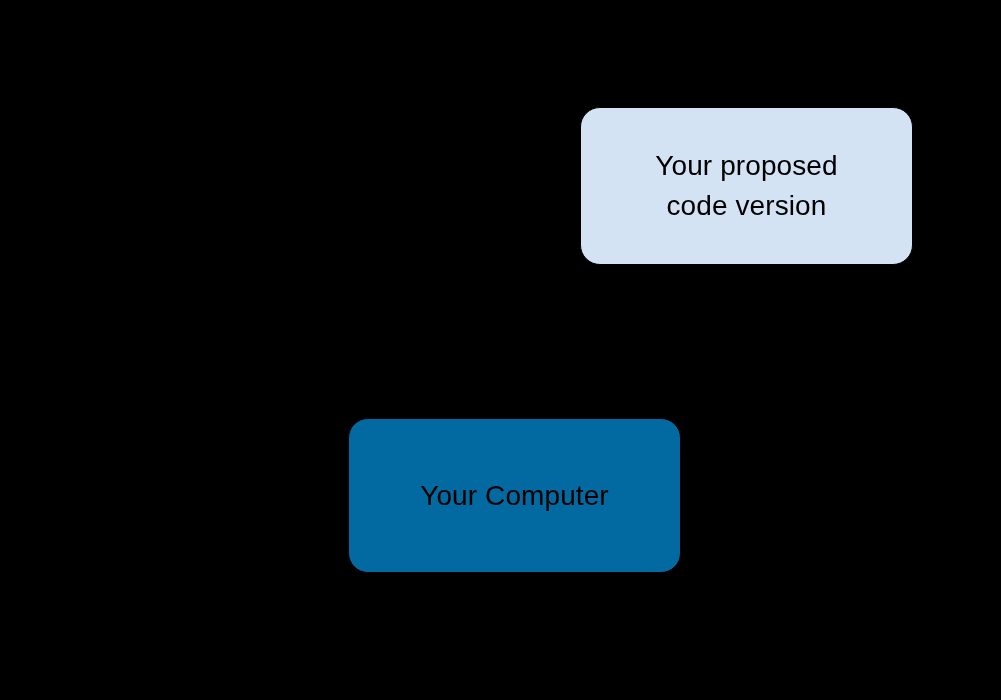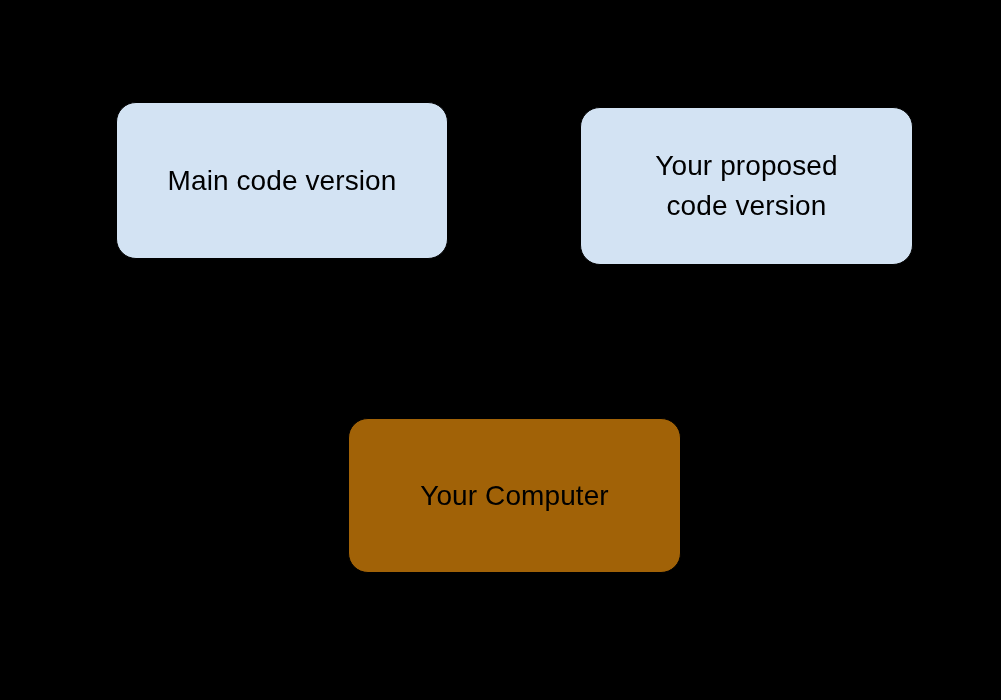--- a/index.html
+++ b/index.html
@@ -74,26 +74,23 @@
 
   <svg id="edge-layer" viewBox="0 0 1001 700">
     <defs>
       <marker id="arrowhead" markerWidth="10" markerHeight="8" refX="9" refY="4" orient="auto" markerUnits="strokeWidth">
         <path d="M0,0 L10,4 L0,8 z" fill="#000000"></path>
       </marker>
     </defs>
     <path id="edge-main-computer" d="M283,259 L283,339 L516,339 L516,414" fill="none" stroke="#000000" stroke-width="2" marker-end="url(#arrowhead)"></path>
   </svg>
 
-  <div class="node" id="node-main" style="background: rgb(211, 227, 243); left: 116px; top: 102px; width: 332px; height: 157px; border-color: rgb(0, 0, 0); color: rgb(0, 0, 0);">
-    <span class="node-label">Main code version</span>
-  </div>
 
   <div class="node" id="node-proposed" style="background: rgb(211, 227, 243); left: 580px; top: 107px; width: 333px; height: 158px; border-color: rgb(0, 0, 0); color: rgb(0, 0, 0); justify-content: center;">
     <span class="node-label">Your proposed
 code version</span>
   </div>
 
-  <div class="node" id="node-computer" style="background: #a16207; left: 348px; top: 418px; width: 333px; height: 155px; border-color: rgb(0, 0, 0); color: rgb(0, 0, 0);">
+  <div class="node" id="node-computer" style="background: #0369a1; left: 348px; top: 418px; width: 333px; height: 155px; border-color: rgb(0, 0, 0); color: rgb(0, 0, 0);">
     <span class="node-label">Your Computer</span>
   </div>
 
 </div>
 
 </body></html>

